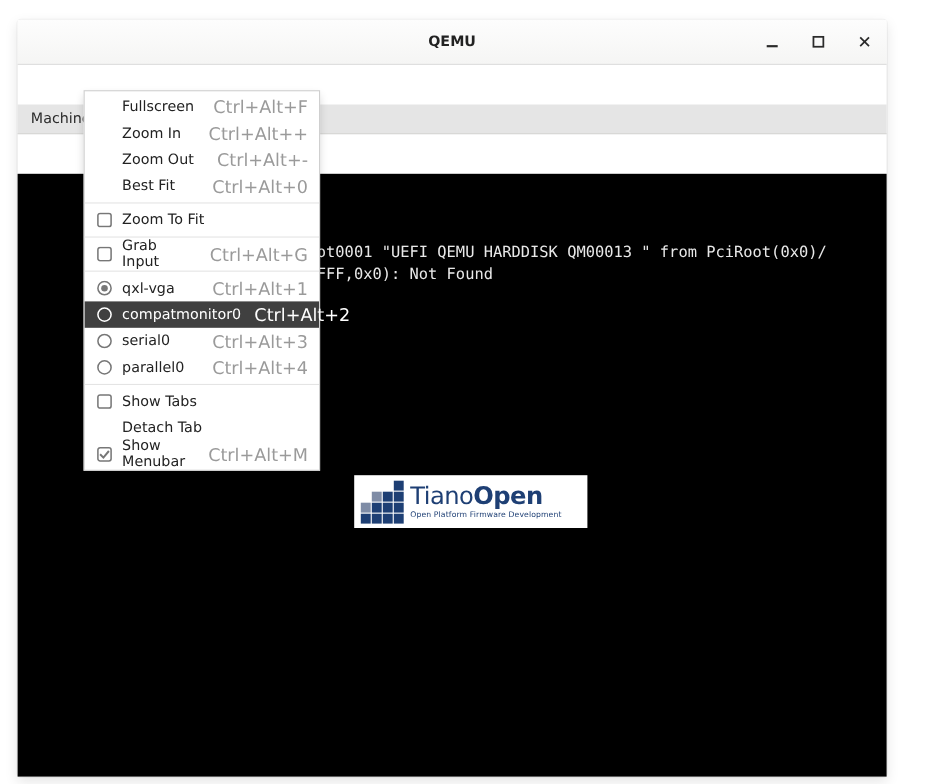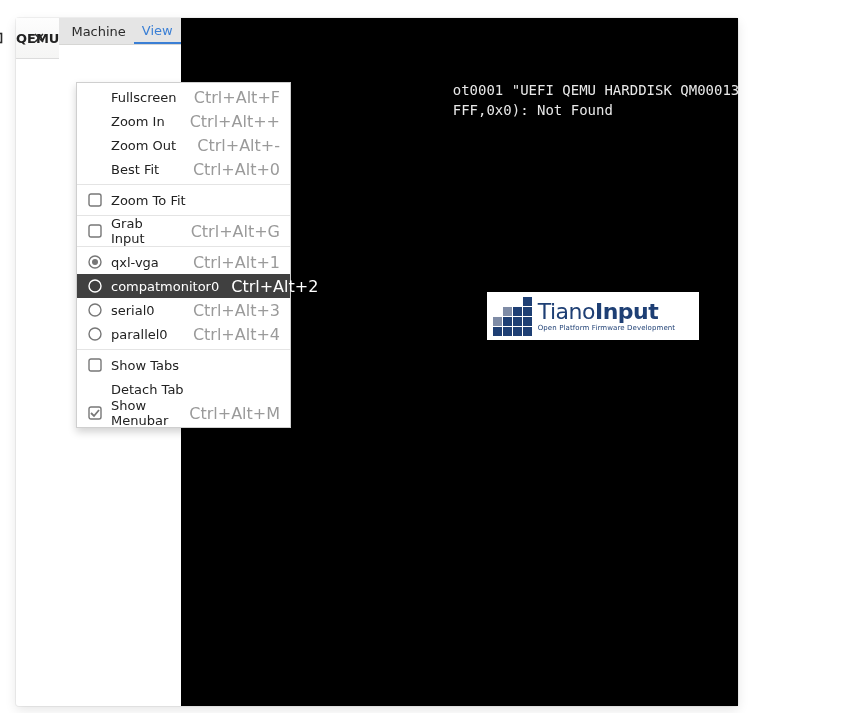--- a/index.html
+++ b/index.html
@@ -10,26 +10,28 @@
     font-family: "DejaVu Sans", "Segoe UI", Arial, sans-serif;
     font-size: 13px;
     background: #ffffff;
     overflow: hidden;
     position: relative;
   }
   .outer {
     position: absolute;
     left: 16px;
     top: 18px;
-    width: 722px;
+    width: 790px;
     height: 688px;
     box-shadow: 0 4px 12px rgba(0,0,0,0.10), 0 0 0 1px rgba(0,0,0,0.05);
     background: #fff;
     border-radius: 3px;
     display: flex;
+    flex-direction: column;
+    gap: 36px;
   }
   .titlebar {
     height: 40px;
     background: linear-gradient(#fdfdfd,#f5f5f4);
     border-bottom: 1px solid #dcdcdc;
     display: flex;
     align-items: center;
     justify-content: center;
     position: relative;
   }
@@ -223,21 +225,21 @@
         <span class="lc2"></span>
           <span class="lc1"></span>
           <span class="lc1"></span>
           <span class="lc1"></span>
         <span class="lc1"></span>
           <span class="lc1"></span>
           <span class="lc1"></span>
           <span class="lc1"></span>
       </div>
       <div class="logo-text">
-        <span class="big"><span>Tiano</span><b>Input</b></span>
+        <span class="big"><span>Tiano</span><b>Open</b></span>
         <span class="small">Open Platform Firmware Development</span>
       </div>
     </div>
   </div>
 
   <div class="dropdown" id="dropdown">
       <div class="row noicon">
         <span class="lbl">Fullscreen</span>
         <span class="accel">Ctrl+Alt+F</span>
       </div>

